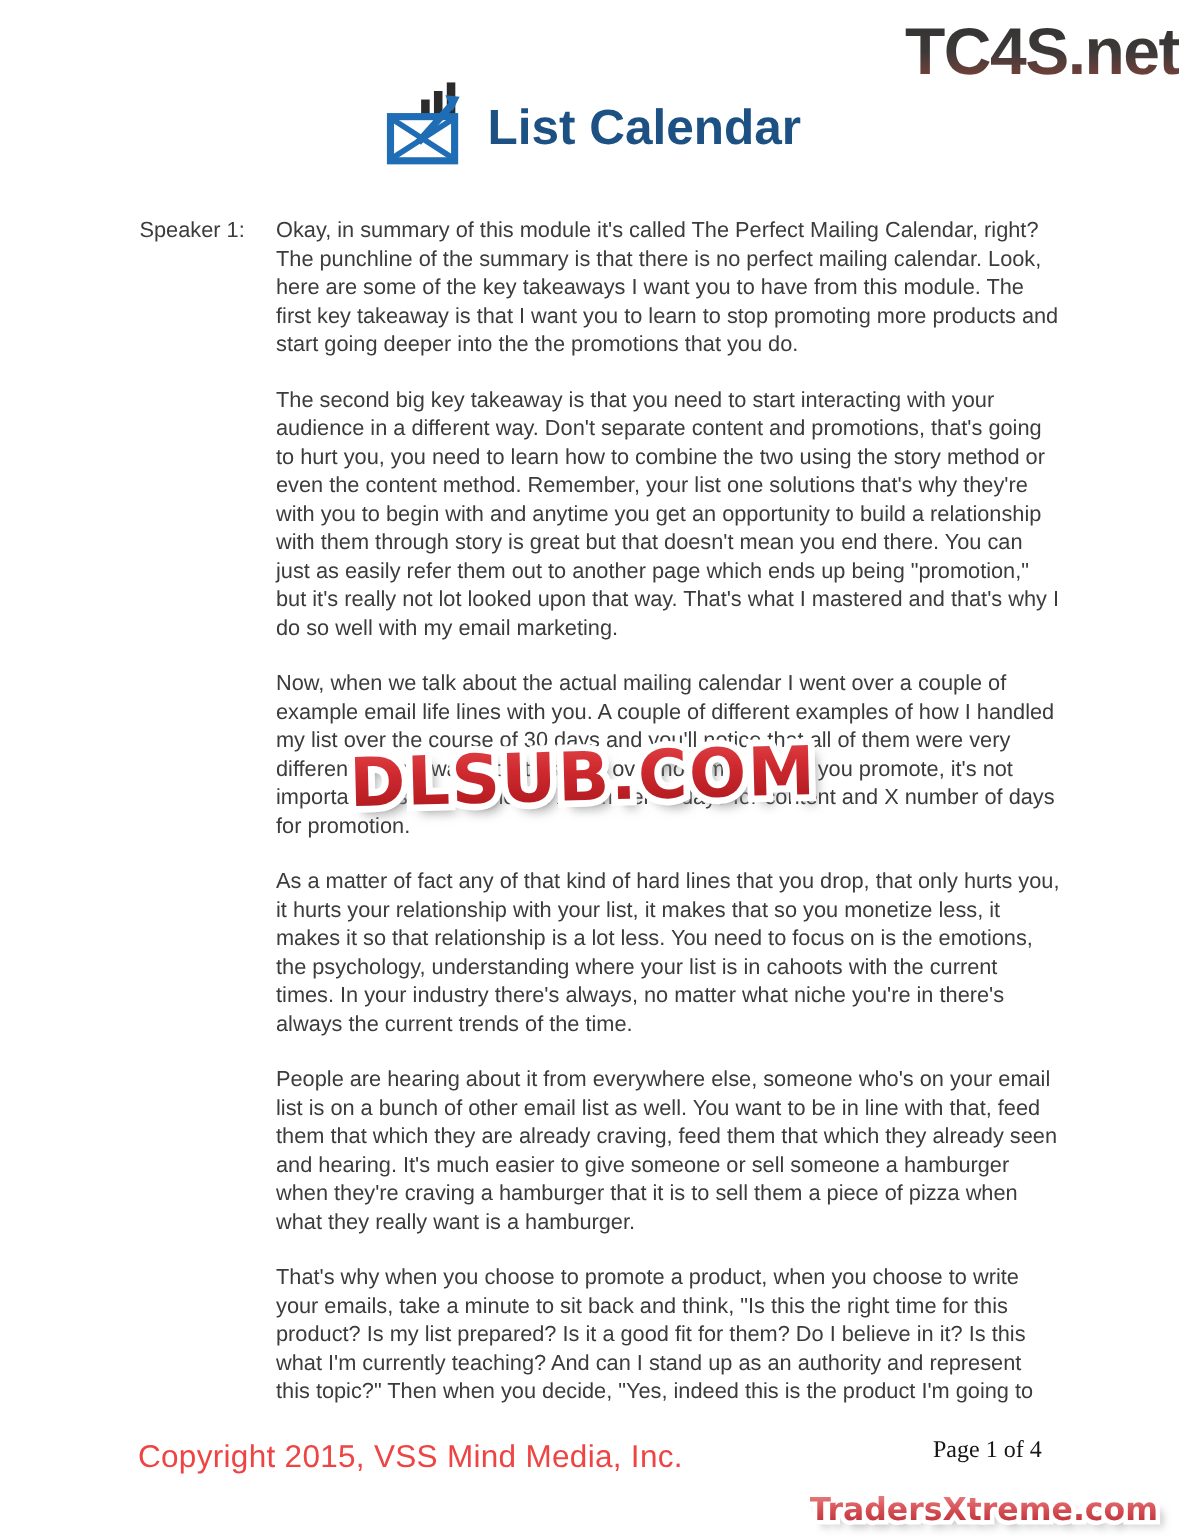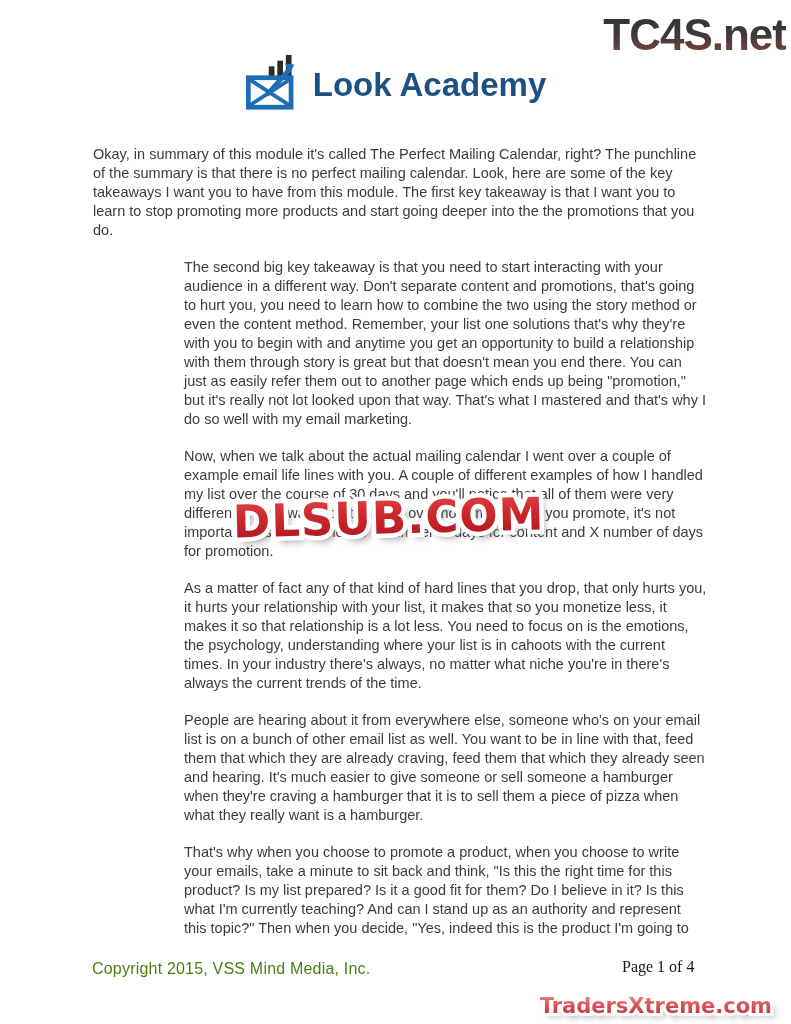--- a/index.html
+++ b/index.html
@@ -79,21 +79,21 @@
     text-shadow:4px 5px 6px rgba(120,120,120,0.65), 2px 3px 1px rgba(200,200,200,0.9);
   }
   .wm-bottom .wm-fill {
     background:linear-gradient(to bottom, #ea8a8a 0%, #d9575c 45%, #b8272e 100%);
     -webkit-background-clip:text; background-clip:text; color:transparent;
   }
 
   
   .copyright {
     position:absolute; left:92px; top:948px;
-    font-size:16px; color:#4d7c0f; letter-spacing:0.2px;
+    font-size:21px; color:#ef4444; letter-spacing:0.2px;
   }
   .pagenum {
     position:absolute; left:622px; top:946px;
     font-family:"Liberation Serif", serif;
     font-size:16px; color:#151515;
   }
 </style>
 </head>
 <body>
 
@@ -109,25 +109,26 @@
         <rect x="34" y="7" width="6" height="22" fill="#2b2b2b"></rect>
         <rect x="43" y="1" width="6" height="28" fill="#2b2b2b"></rect>
 
         <rect x="3.5" y="25" width="45" height="31" fill="#ffffff" stroke="#1f6db5" stroke-width="5"></rect>
         <path d="M5 27 L47 54 M47 27 L5 54" stroke="#1f6db5" stroke-width="4" fill="none"></path>
 
         <path d="M23 43 L47 16" stroke="#1f6db5" stroke-width="5" fill="none"></path>
         <path d="M42 10 L52 11 L47 21 Z" fill="#1f6db5"></path>
       </svg>
     </span>
-    <span class="logo-text">Look Academy</span>
+    <span class="logo-text">List Calendar</span>
   </div>
 
   <div class="transcript">
     <div class="speaker-row">
+      <div class="speaker-label">Speaker 1:</div>
       <div class="para">Okay, in summary of this module it's called The Perfect Mailing Calendar, right? The punchline of the summary is that there is no perfect mailing calendar. Look, here are some of the key takeaways I want you to have from this module. The first key takeaway is that I want you to learn to stop promoting more products and start going deeper into the the promotions that you do.</div>
     </div>
     <div class="para">The second big key takeaway is that you need to start interacting with your audience in a different way. Don't separate content and promotions, that's going to hurt you, you need to learn how to combine the two using the story method or even the content method. Remember, your list one solutions that's why they're with you to begin with and anytime you get an opportunity to build a relationship with them through story is great but that doesn't mean you end there. You can just as easily refer them out to another page which ends up being "promotion," but it's really not lot looked upon that way. That's what I mastered and that's why I do so well with my email marketing.</div>
     <div class="para">Now, when we talk about the actual mailing calendar I went over a couple of example email life lines with you. A couple of different examples of how I handled my list over the course of 30 days and you'll notice that all of them were very different, I don't want you to stress over how many days you promote, it's not important to set hard lines of X number of days for content and X number of days for promotion.</div>
     <div class="para">As a matter of fact any of that kind of hard lines that you drop, that only hurts you, it hurts your relationship with your list, it makes that so you monetize less, it makes it so that relationship is a lot less. You need to focus on is the emotions, the psychology, understanding where your list is in cahoots with the current times. In your industry there's always, no matter what niche you're in there's always the current trends of the time.</div>
     <div class="para">People are hearing about it from everywhere else, someone who's on your email list is on a bunch of other email list as well. You want to be in line with that, feed them that which they are already craving, feed them that which they already seen and hearing. It's much easier to give someone or sell someone a hamburger when they're craving a hamburger that it is to sell them a piece of pizza when what they really want is a hamburger.</div>
     <div class="para">That's why when you choose to promote a product, when you choose to write your emails, take a minute to sit back and think, "Is this the right time for this product? Is my list prepared? Is it a good fit for them? Do I believe in it? Is this what I'm currently teaching? And can I stand up as an authority and represent this topic?" Then when you decide, "Yes, indeed this is the product I'm going to</div>
   </div>
 
   <div class="wm-mid">

